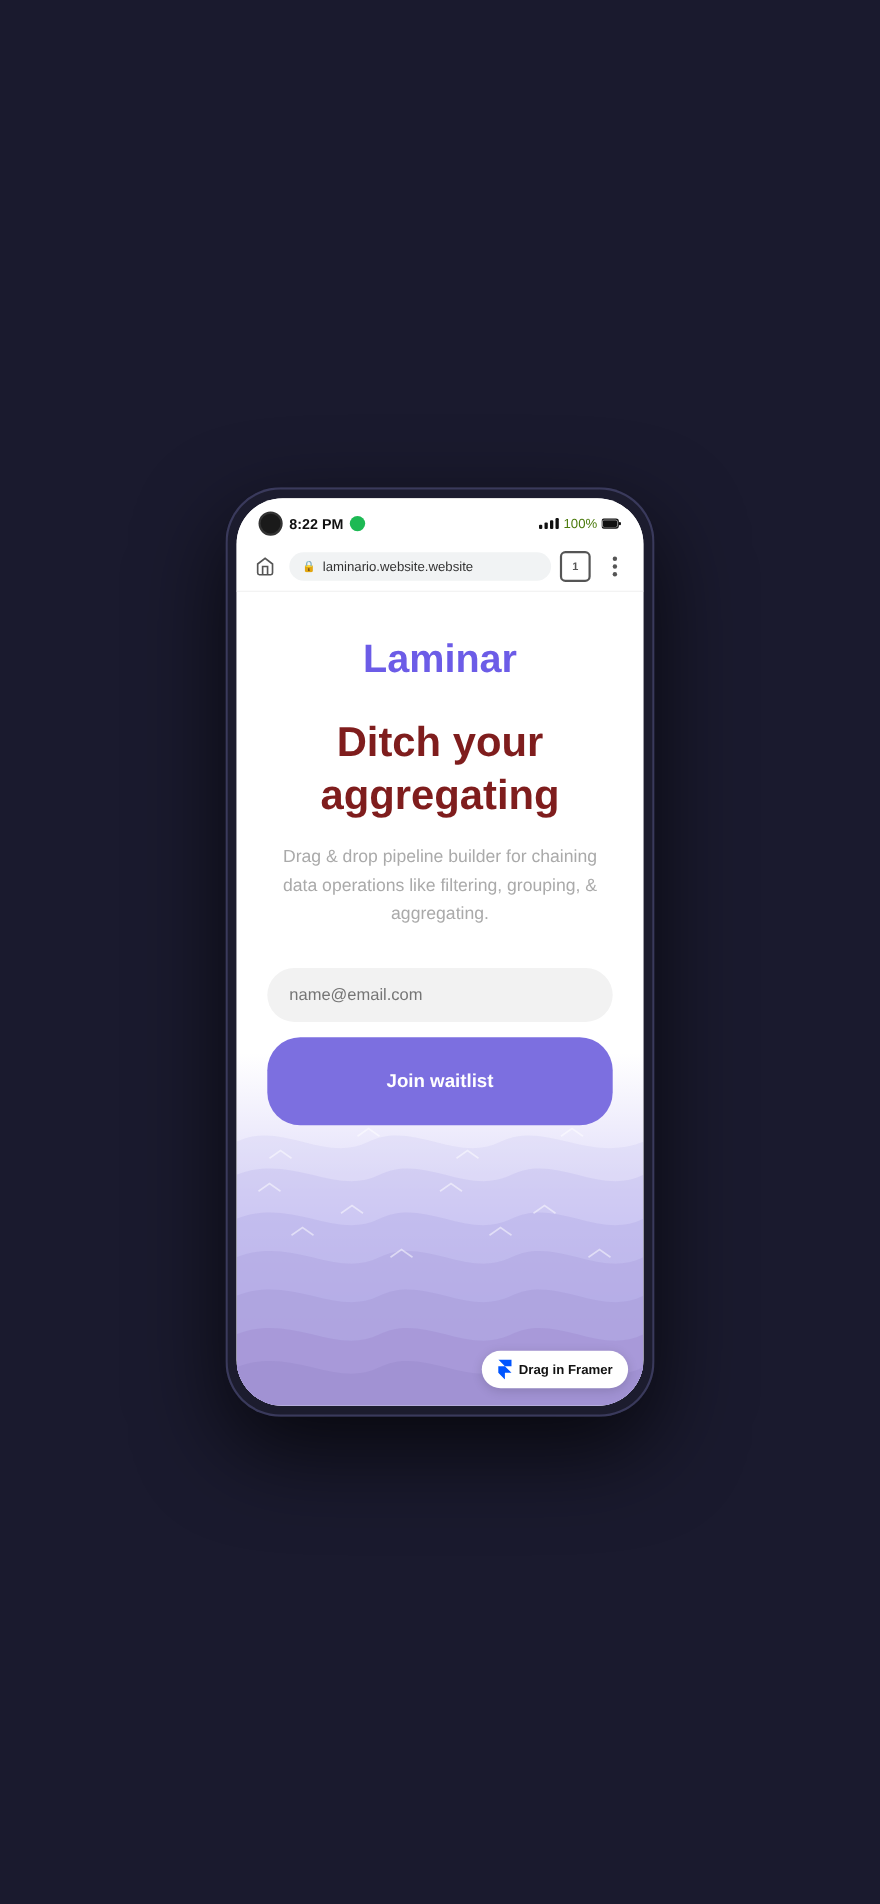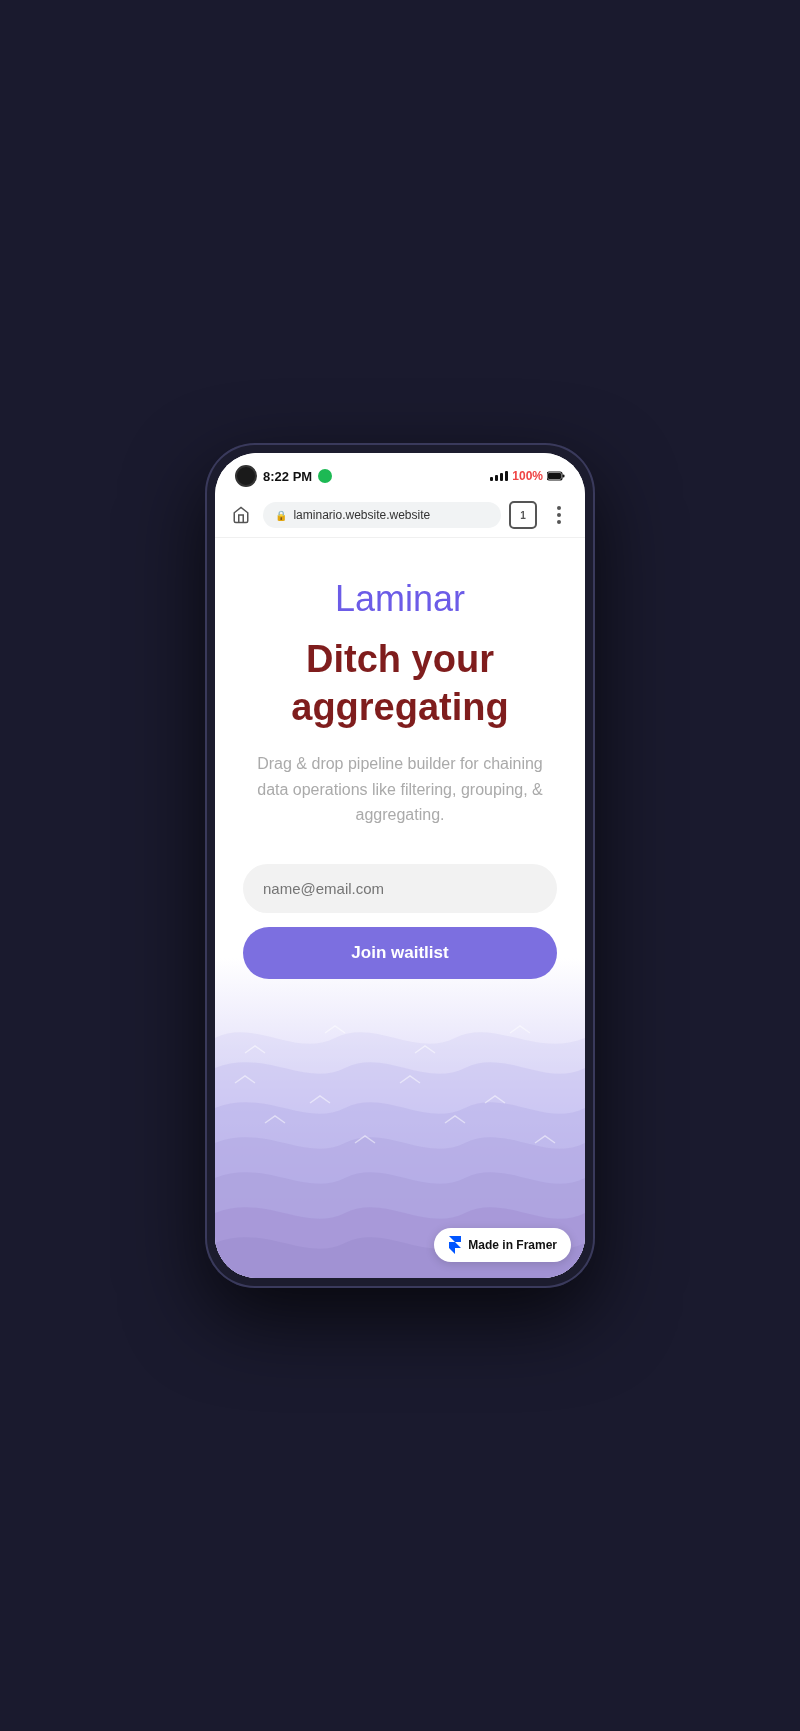--- a/index.html
+++ b/index.html
@@ -84,22 +84,22 @@
     }
 
     .signal-bar {
       background: #111;
       border-radius: 1px;
       width: 3px;
     }
 
     .status-battery-text {
       font-size: 12px;
-      font-weight: 700;
-      color: #ef4444;
+      font-weight: 400;
+      color: #4d7c0f;
     }
 
     .battery-icon {
       display: flex;
       align-items: center;
     }
 
     
     .browser-bar {
       display: flex;
@@ -186,23 +186,23 @@
       flex-direction: column;
       align-items: center;
       padding: 40px 28px 0 28px;
       background: #ffffff;
       position: relative;
       overflow: hidden;
     }
 
     .app-title {
       font-size: 36px;
-      font-weight: 400;
+      font-weight: 700;
       color: #6c5ce7;
-      margin-bottom: 16px;
+      margin-bottom: 32px;
       text-align: center;
     }
 
     .hero-headline {
       font-size: 38px;
       font-weight: 800;
       color: #7f1d1d;
       text-align: center;
       line-height: 1.25;
       margin-bottom: 20px;
@@ -231,21 +231,21 @@
       outline: none;
     }
 
     .join-btn {
       width: 100%;
       max-width: 320px;
       background: #7c6fe0;
       color: #fff;
       border: none;
       border-radius: 30px;
-      padding: 16px 20px;
+      padding: 30px 20px;
       font-size: 17px;
       font-weight: 600;
       cursor: pointer;
       text-align: center;
       margin-bottom: 0;
     }
 
     
     .wave-bg {
       position: absolute;
@@ -397,20 +397,20 @@
               <polyline points="230,165 240,158 250,165"></polyline>
               <polyline points="320,185 330,178 340,185"></polyline>
             </g>
           </svg>
         </div>
 
         <div class="framer-badge">
           <svg class="framer-logo" viewBox="0 0 14 21" xmlns="http://www.w3.org/2000/svg">
             <path d="M0 0h14v7H7L0 0zM0 7h7l7 7H7v7L0 14V7z" fill="#0055FF"></path>
           </svg>
-          <span class="framer-text">Made in Framer</span>
+          <span class="framer-text">Drag in Framer</span>
         </div>
 
       </div>
     </div>
 
   </div>
 </div>
 
 </body></html>

